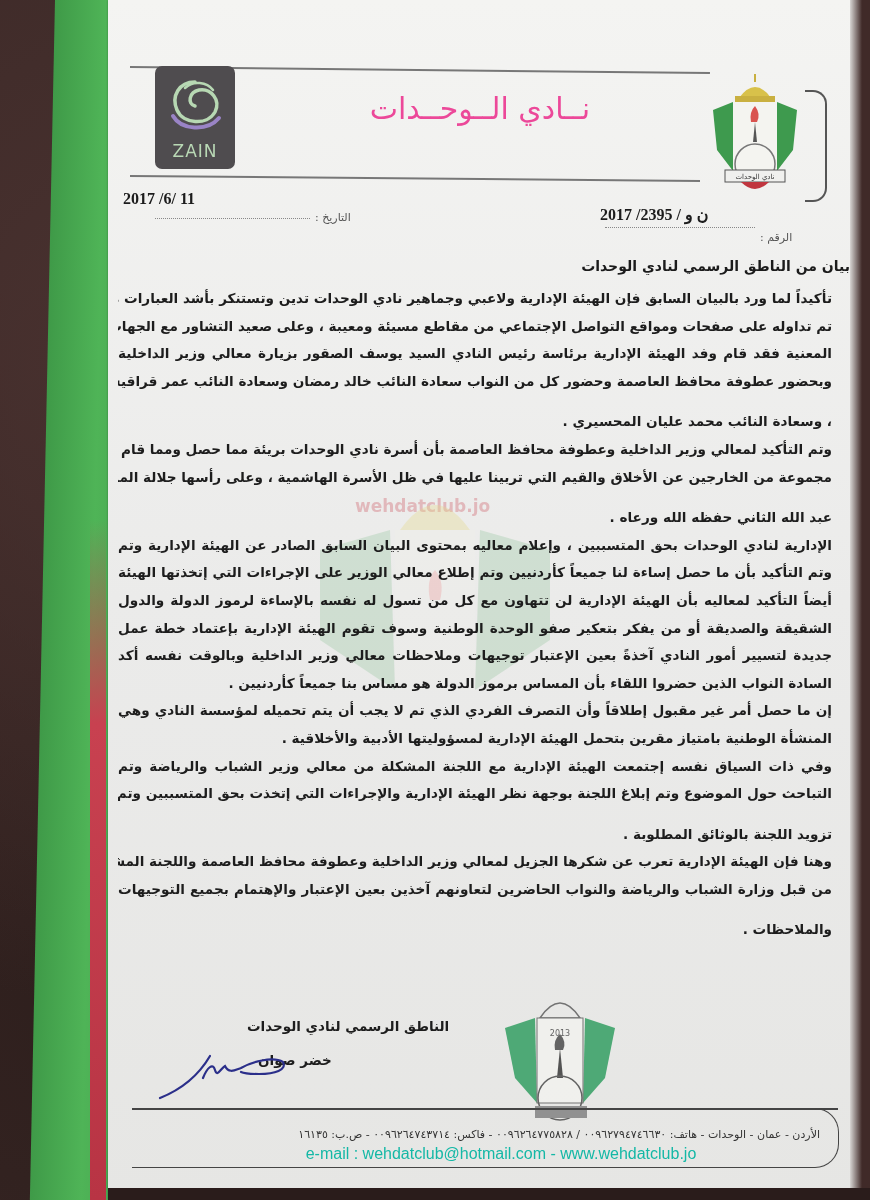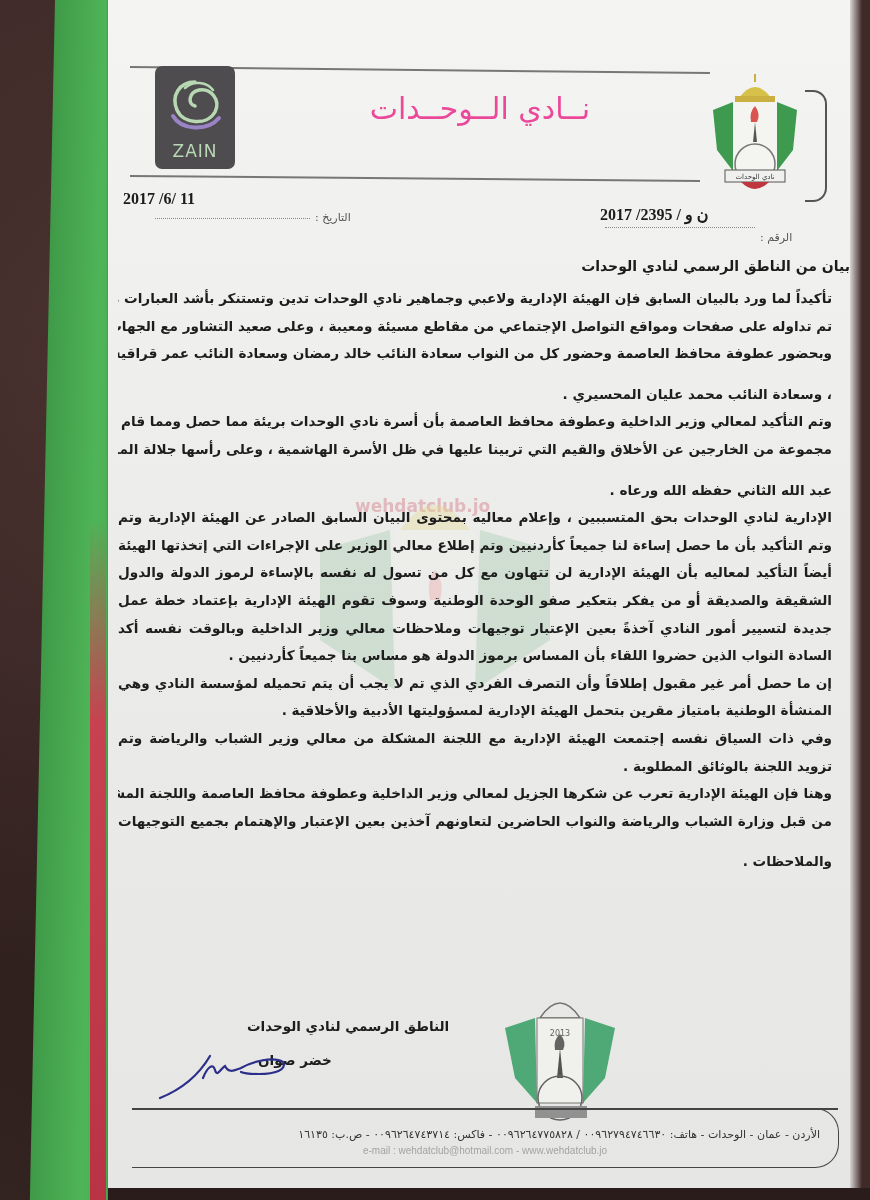--- a/index.html
+++ b/index.html
@@ -128,22 +128,22 @@
     border: 1.6px solid #444; border-left: none; border-radius: 0 24px 24px 0;
   }
   .footer-line-top {
     position: absolute; left: 132px; top: 1108px; width: 706px; height: 1.6px; background: #444;
   }
   .footer-addr {
     position: absolute; left: 140px; top: 1128px; width: 680px; text-align: right;
     direction: rtl; font-size: 11px; color: #333; white-space: nowrap;
   }
   .footer-mail {
-    position: absolute; left: 132px; top: 1145px; width: 706px; text-align: center;
-    font-family: "Liberation Sans", sans-serif; font-size: 10px; color: #a3a3a3;
+    position: absolute; left: 148px; top: 1145px; width: 706px; text-align: center;
+    font-family: "Liberation Sans", sans-serif; font-size: 16px; color: #14b8a6;
   }
 </style>
 </head>
 <body>
 
 <div class="bg-texture"></div>
 <div class="green-folder"></div>
 <div class="red-edge"></div>
 
 <div class="paper"></div>
@@ -196,38 +196,40 @@
   <path d="M100 40 Q135 -10 170 40 Z" fill="#e5d98c"></path>
   <rect x="95" y="40" width="80" height="160" fill="#efefea"></rect>
   <path d="M130 110 Q126 90 135 80 Q145 92 140 110 Z" fill="#f0a0a0"></path>
 </svg>
 
 <div class="doc-title">بيان من الناطق الرسمي لنادي الوحدات</div>
 
 <div class="body-text">
   <span class="body-line">تأكيداً لما ورد بالبيان السابق فإن الهيئة الإدارية ولاعبي وجماهير نادي الوحدات تدين وتستنكر بأشد العبارات ما</span>
   <span class="body-line">تم تداوله على صفحات ومواقع التواصل الإجتماعي من مقاطع مسيئة ومعيبة ، وعلى صعيد التشاور مع الجهات</span>
+  <span class="body-line">المعنية فقد قام وفد الهيئة الإدارية برئاسة رئيس النادي السيد يوسف الصقور بزيارة معالي وزير الداخلية</span>
   <span class="body-line gap">وبحضور عطوفة محافظ العاصمة وحضور كل من النواب سعادة النائب خالد رمضان وسعادة النائب عمر قراقيش</span>
   <span class="body-line last">، وسعادة النائب محمد عليان المحسيري .</span>
 
   <span class="body-line">وتم التأكيد لمعالي وزير الداخلية وعطوفة محافظ العاصمة بأن أسرة نادي الوحدات بريئة مما حصل ومما قام به</span>
   <span class="body-line gap">مجموعة من الخارجين عن الأخلاق والقيم التي تربينا عليها في ظل الأسرة الهاشمية ، وعلى رأسها جلالة الملك</span>
   <span class="body-line last">عبد الله الثاني حفظه الله ورعاه .</span>
 
   <span class="body-line">الإدارية لنادي الوحدات بحق المتسببين ، وإعلام معاليه بمحتوى البيان السابق الصادر عن الهيئة الإدارية وتم</span>
   <span class="body-line">وتم التأكيد بأن ما حصل إساءة لنا جميعاً كأردنيين وتم إطلاع معالي الوزير على الإجراءات التي إتخذتها الهيئة</span>
   <span class="body-line">أيضاً التأكيد لمعاليه بأن الهيئة الإدارية لن تتهاون مع كل من تسول له نفسه بالإساءة لرموز الدولة والدول</span>
   <span class="body-line">الشقيقة والصديقة أو من يفكر بتعكير صفو الوحدة الوطنية وسوف تقوم الهيئة الإدارية بإعتماد خطة عمل</span>
   <span class="body-line">جديدة لتسيير أمور النادي آخذةً بعين الإعتبار توجيهات وملاحظات معالي وزير الداخلية وبالوقت نفسه أكد</span>
   <span class="body-line last">السادة النواب الذين حضروا اللقاء بأن المساس برموز الدولة هو مساس بنا جميعاً كأردنيين .</span>
 
   <span class="body-line">إن ما حصل أمر غير مقبول إطلاقاً وأن التصرف الفردي الذي تم لا يجب أن يتم تحميله لمؤسسة النادي وهي</span>
   <span class="body-line last">المنشأة الوطنية بامتياز مقرين بتحمل الهيئة الإدارية لمسؤوليتها الأدبية والأخلاقية .</span>
 
   <span class="body-line">وفي ذات السياق نفسه إجتمعت الهيئة الإدارية مع اللجنة المشكلة من معالي وزير الشباب والرياضة وتم</span>
+  <span class="body-line gap">التباحث حول الموضوع وتم إبلاغ اللجنة بوجهة نظر الهيئة الإدارية والإجراءات التي إتخذت بحق المتسببين وتم</span>
   <span class="body-line last">تزويد اللجنة بالوثائق المطلوبة .</span>
 
   <span class="body-line">وهنا فإن الهيئة الإدارية تعرب عن شكرها الجزيل لمعالي وزير الداخلية وعطوفة محافظ العاصمة واللجنة المشكلة</span>
   <span class="body-line gap">من قبل وزارة الشباب والرياضة والنواب الحاضرين لتعاونهم آخذين بعين الإعتبار والإهتمام بجميع التوجيهات</span>
   <span class="body-line last">والملاحظات .</span>
 </div>
 
 <div class="sig-title">الناطق الرسمي لنادي الوحدات</div>
 <div class="sig-name">خضر صوان</div>
 <svg class="signature" width="140" height="55" viewBox="0 0 140 55">

